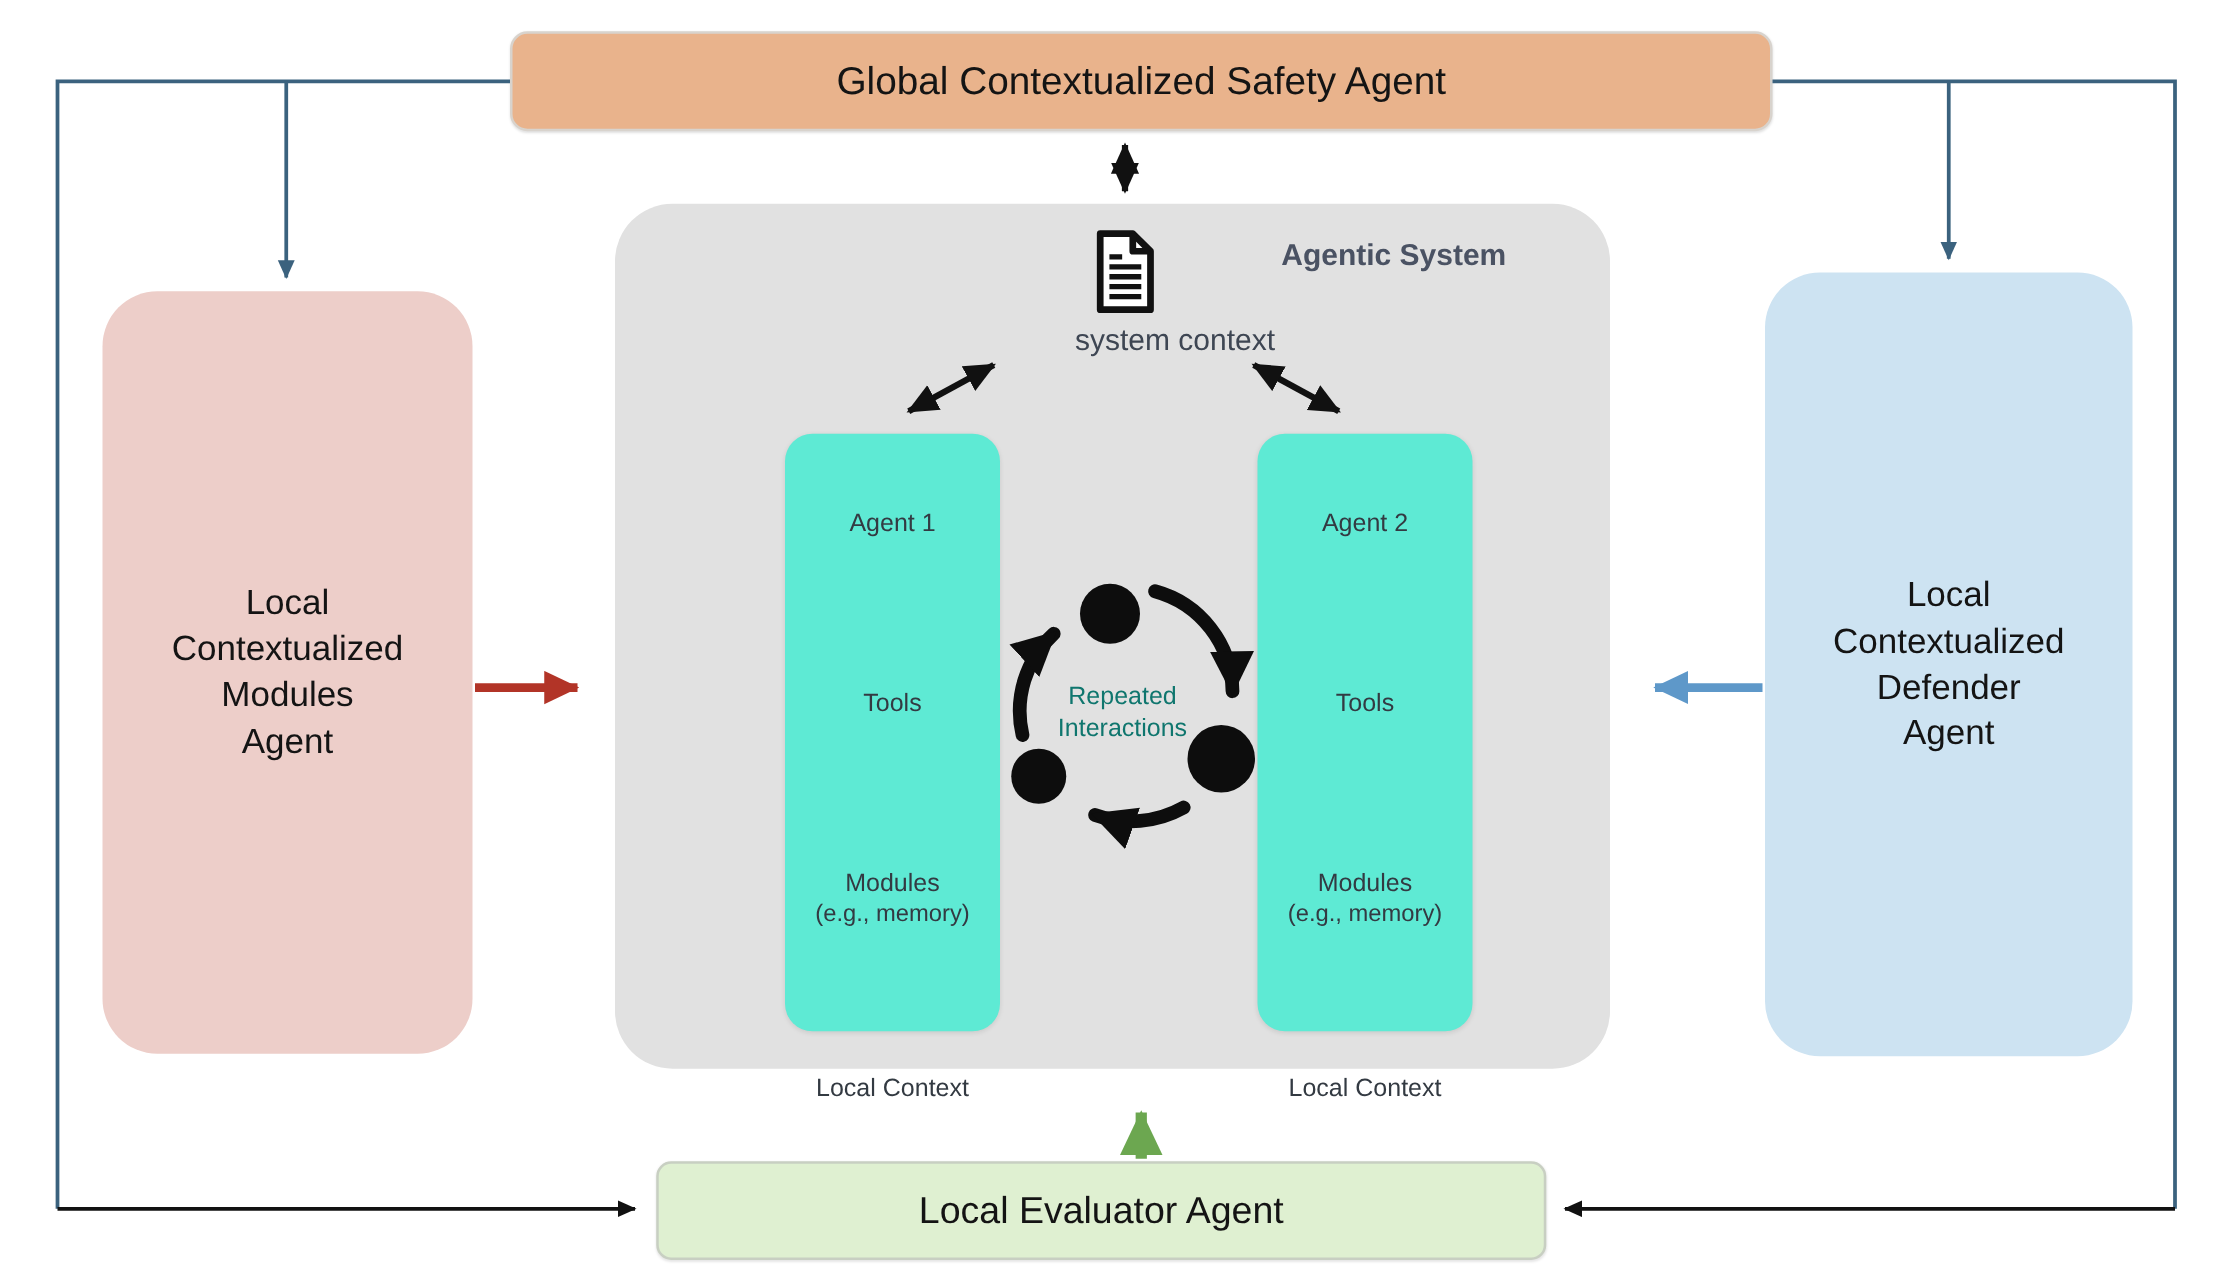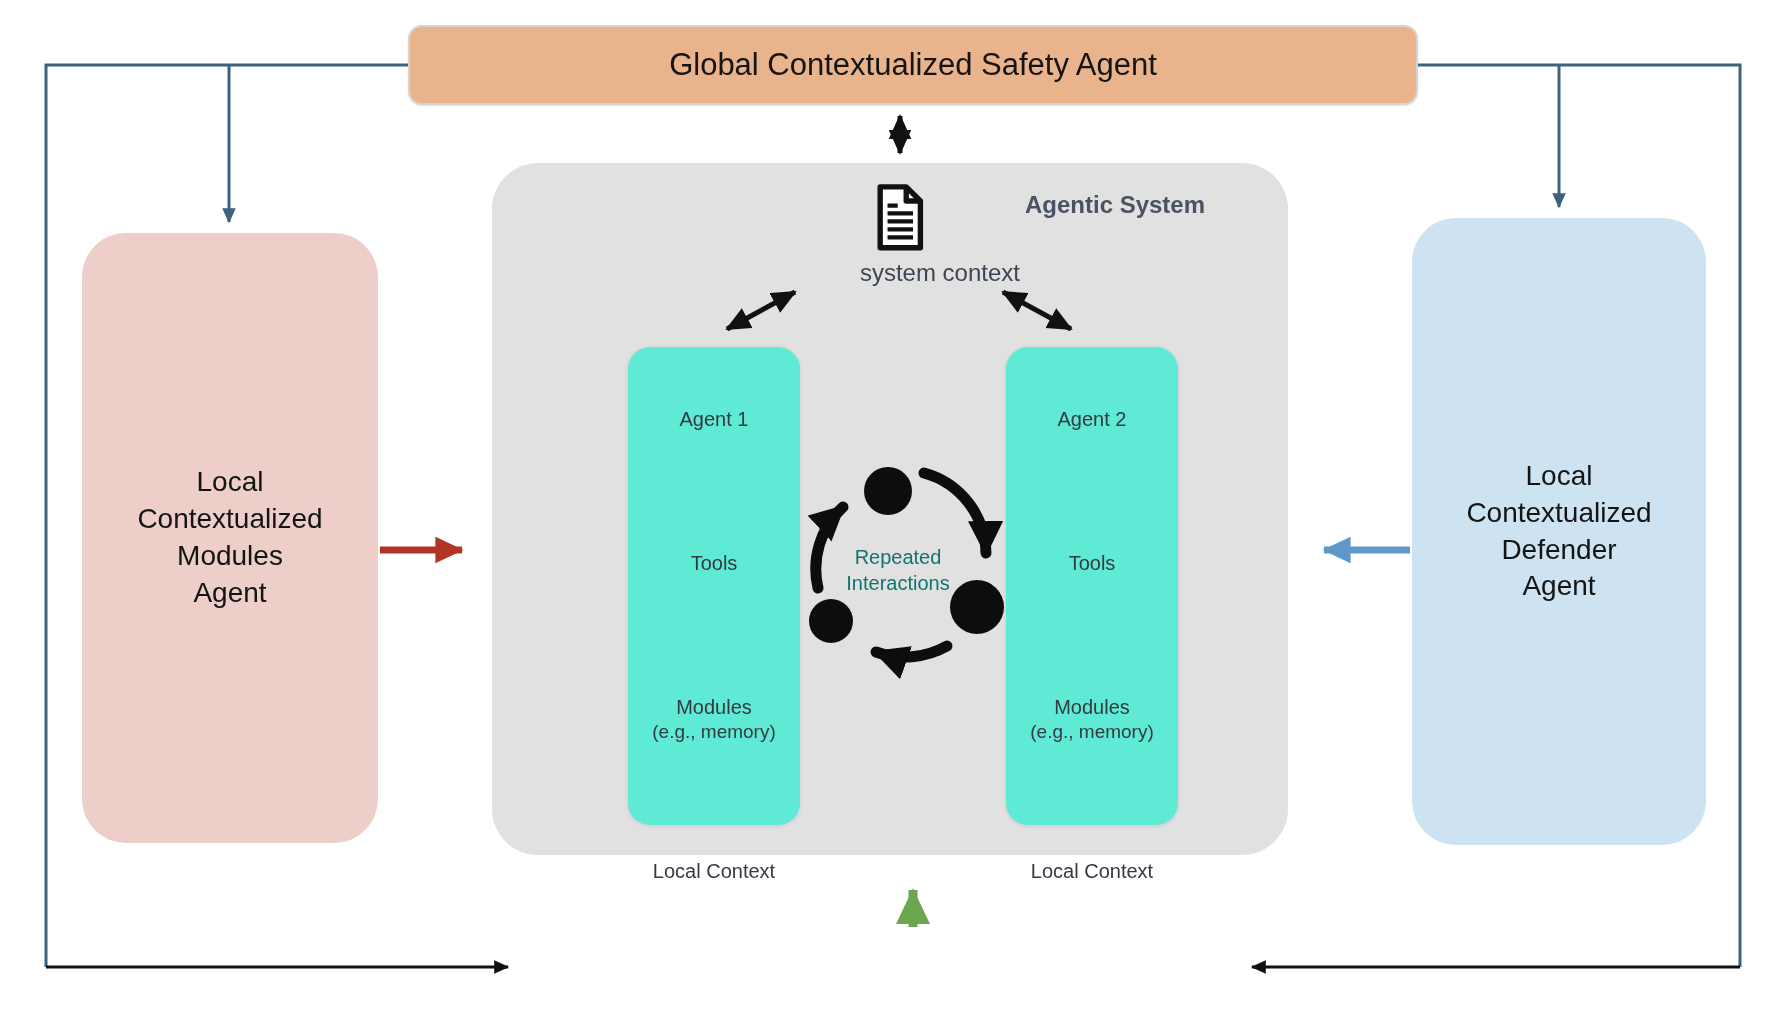--- a/index.html
+++ b/index.html
@@ -71,20 +71,23 @@
 
   <div class="box defender-box">
     <span>
       <span style="display:block">Local</span>
       <span style="display:block">Contextualized</span>
       <span style="display:block">Defender</span>
       <span style="display:block">Agent</span>
     </span>
   </div>
 
+  <div class="box evaluator-box">
+    <span>Local Evaluator Agent</span>
+  </div>
 
   <div class="box system-panel"></div>
   <div class="system-title">Agentic System</div>
 
   <svg class="doc-icon" viewBox="0 0 24 26">
     <path d="M5 2 h9.2 l5 5 v16.5 h-14.2 z" fill="#ffffff" stroke="#111" stroke-width="1.9" stroke-linejoin="round"></path>
     <path d="M14.2 2 v5 h5" fill="none" stroke="#111" stroke-width="1.9" stroke-linejoin="round"></path>
     <path d="M7.6 8.6 h3.6 M7.6 11.4 h9 M7.6 14.2 h9 M7.6 17 h9 M7.6 19.8 h9" stroke="#111" stroke-width="1.5"></path>
   </svg>
   <div class="context-label">system context</div>

